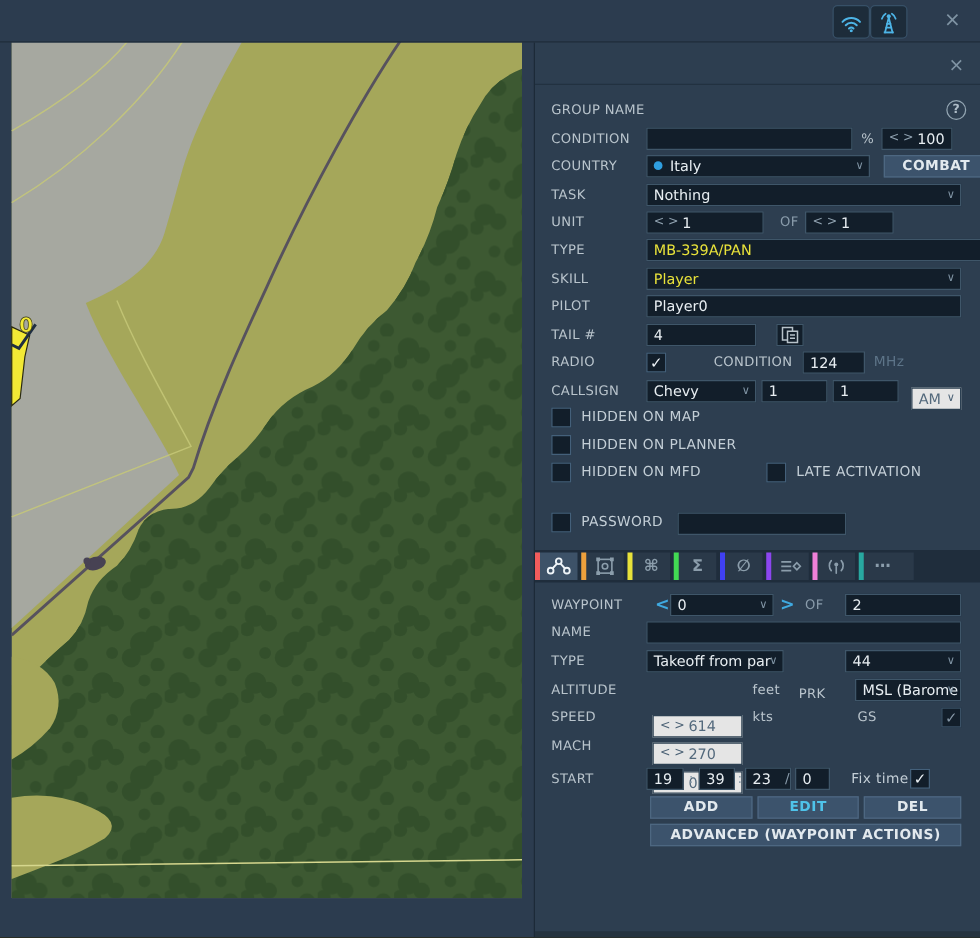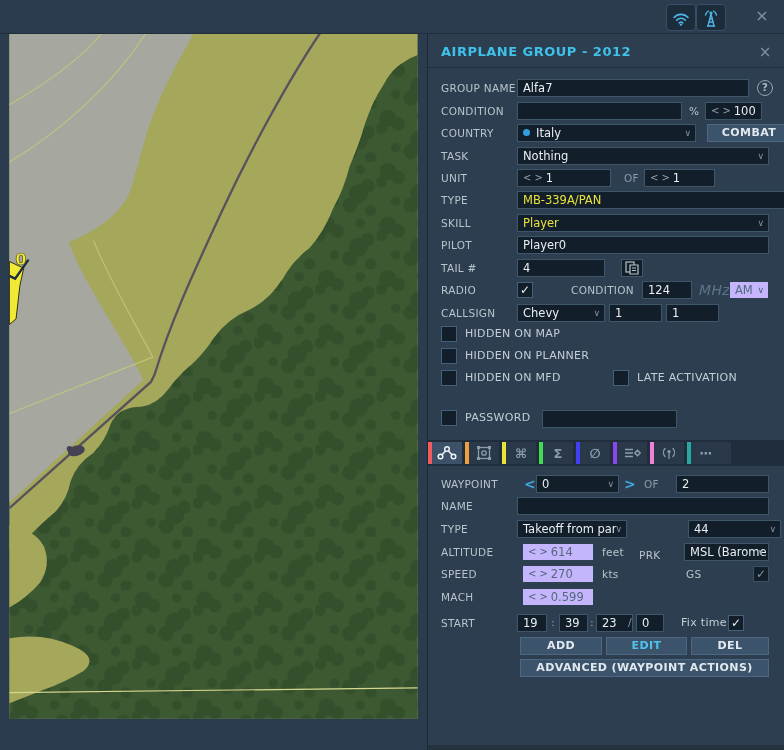--- a/index.html
+++ b/index.html
@@ -23,25 +23,25 @@
          border-left:1px solid #1c2a38;box-sizing:border-box;}
   #panel-footer{position:absolute;left:0;bottom:0;width:357px;height:5px;background:#25333f;}
   #panel-title{position:absolute;left:13px;top:11px;font-size:13px;font-weight:bold;
                color:#3fc1ea;letter-spacing:.5px;}
   #panel-close{position:absolute;left:328px;top:10px;width:18px;height:18px;color:#7f93a3;
                font-size:15px;line-height:18px;text-align:center;}
   #panel-divider{position:absolute;left:0;top:34px;width:357px;height:1px;background:#223140;}
 
   .row-label{position:absolute;left:13px;color:#b9c4cc;font-size:10.5px;line-height:18px;letter-spacing:.3px;}
   .sub-label{position:absolute;color:#b9c4cc;font-size:10.5px;line-height:18px;letter-spacing:.3px;}
-  .dim-label{position:absolute;color:#5d7488;font-size:14px;line-height:18px;letter-spacing:.3px;font-style:italic;}
+  .dim-label{position:absolute;color:#5d7488;font-size:11px;line-height:18px;letter-spacing:.3px;}
   .field{position:absolute;height:18px;box-sizing:border-box;background:#121e2a;border:1px solid #3f5669;
          color:#e8eef2;font-size:11.5px;line-height:16px;padding:0 5px;white-space:nowrap;overflow:hidden;}
   .field.yellow{color:#e8e23a;}
-  .field.disabled{background:#c4b5fd;border-color:#2c4052;color:#53697c;}
+  .field.disabled{background:#e5e5e5;border-color:#2c4052;color:#53697c;margin-top:29px;}
   .select .chev{position:absolute;right:4px;top:0;color:#8296a6;font-size:9px;line-height:16px;}
   .select.disabled .chev{color:#4b6175;}
   .spin{display:flex;gap:3px;}
   .spin .arr{color:#92a4b2;font-size:10px;line-height:16px;}
   .spin.disabled .arr{color:#4b6175;}
   .checkbox{position:absolute;width:16px;height:16px;box-sizing:border-box;background:#121e2a;
             border:1px solid #44607a;color:#eef4f8;font-size:12px;line-height:14px;text-align:center;}
   .checkbox.dim{color:#8596a5;border-color:#3a5166;}
   .chk-label{position:absolute;color:#c3ced6;font-size:11px;line-height:16px;letter-spacing:.3px;}
   .btn{position:absolute;height:18px;box-sizing:border-box;background:#3c536c;border:1px solid #4d6781;
@@ -154,26 +154,24 @@
             <path d="M8.6,10 L11.4,10"></path>
         </g>
         <circle cx="10" cy="4" r="1.6" fill="#4db4e6"></circle>
         <path d="M6,17 h8" stroke="#4db4e6" stroke-width="1.6"></path>
       </svg>
     </div>
     <div id="tb-close">×</div>
   </div>
 
   <div id="panel">
-    <div id="panel-title">AIRPLANE GROUP - 2012</div>
     <div id="panel-close">×</div>
     <div id="panel-divider"></div>
 
     <div class="row-label" style="top:46px">GROUP NAME</div>
-    <div class="field" style="left:89px;top:46px;width:232px">Alfa7</div>
     <div class="help-circle" style="left:329px;top:47px">?</div>
 
     <div class="row-label" style="top:69px">CONDITION</div>
     <div class="field" style="left:89px;top:69px;width:165px"></div>
     <div class="sub-label" style="left:261px;top:69px">%</div>
     <div class="field spin" style="left:277px;top:69px;width:57px">
       <span class="arr">&lt;</span>
       <span class="arr">&gt;</span>
       <span>100</span>
     </div>
@@ -350,21 +348,21 @@
 
     <div class="row-label" style="top:464px">NAME</div>
     <div class="field" style="left:89px;top:464px;width:252px"></div>
 
     <div class="row-label" style="top:487px">TYPE</div>
     <div class="field select" style="left:89px;top:487px;width:110px;padding-right:14px">
       <span>Takeoff from par</span>
       <span class="chev">∨</span>
     </div>
     <div class="sub-label" style="left:211px;top:513px">PRK</div>
-    <div class="field select" style="left:260px;top:487px;width:93px">
+    <div class="field select" style="left:248px;top:487px;width:93px">
       <span>44</span>
       <span class="chev">∨</span>
     </div>
 
     <div class="row-label" style="top:510px">ALTITUDE</div>
     <div class="field spin disabled" style="left:94px;top:510px;width:72px">
       <span class="arr">&lt;</span>
       <span class="arr">&gt;</span>
       <span>614</span>
     </div>

